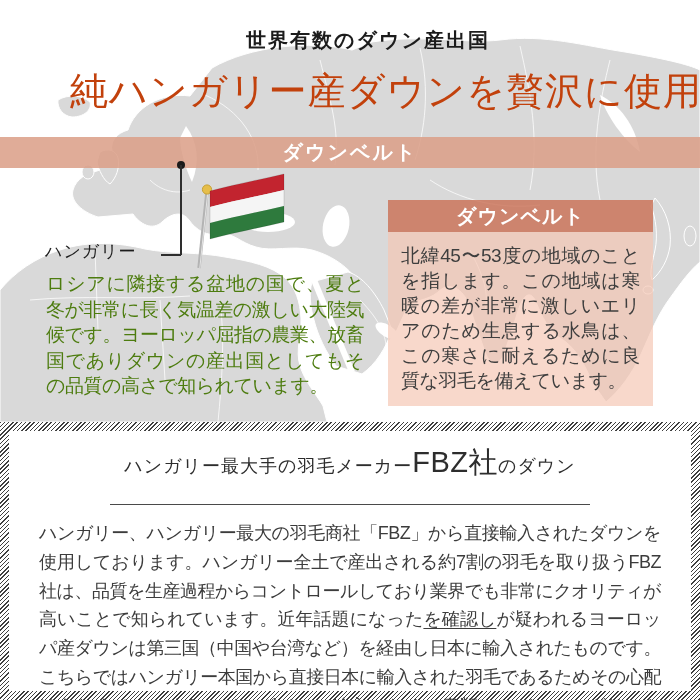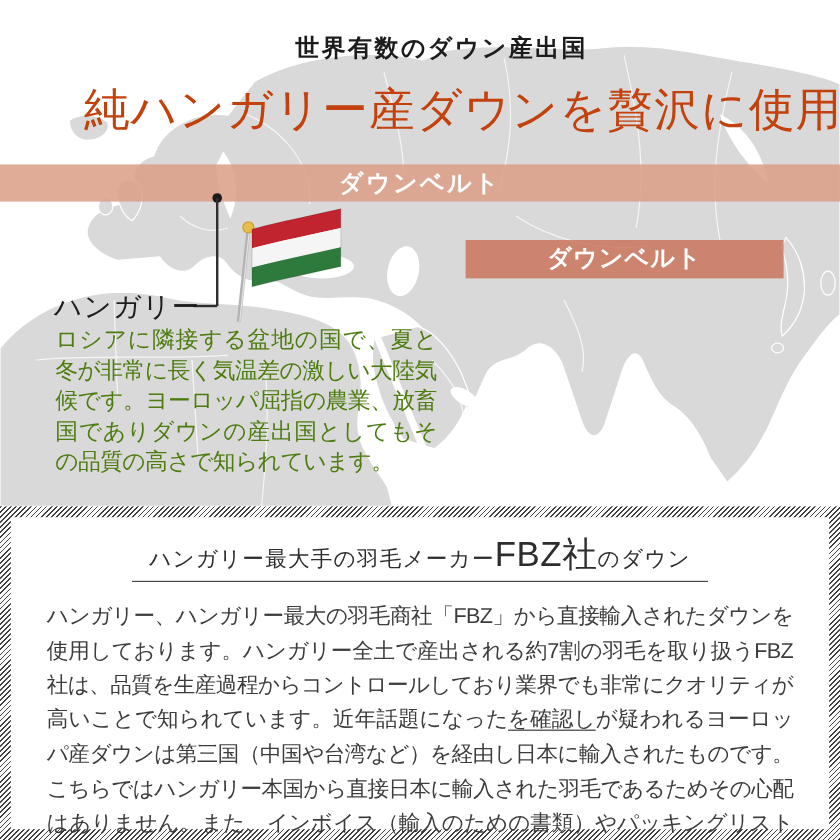--- a/index.html
+++ b/index.html
@@ -34,21 +34,21 @@
   .marker-dot {
     position:absolute; left:177px; top:161px; width:8px; height:8px;
     border-radius:50%; background:#1b1b1b;
   }
   .connector-v { position:absolute; left:180px; top:165px; width:1.5px; height:90px; background:#2e2e2e; }
   .connector-h { position:absolute; left:161px; top:254px; width:20px; height:1.5px; background:#2e2e2e; }
 
   .country-label {
     position:absolute; left:45px; top:240px;
     font-family:"Liberation Serif","DejaVu Serif",serif;
-    font-size:23px; letter-spacing:1px; color:#1c1c1c;
+    font-size:17px; letter-spacing:1px; color:#1c1c1c;
   }
   .country-desc {
     position:absolute; left:46px; top:271px; width:318px;
     font-size:19px; line-height:25.5px; color:#4d7c0f; letter-spacing:-0.5px;
     text-align:justify;
   }
   .flag-svg { position:absolute; left:186px; top:168px; }
 
   .beltbox { position:absolute; left:388px; top:200px; width:265px; }
   .beltbox-header {
@@ -66,21 +66,21 @@
   .fbz {
     position:absolute; left:0; top:422px; width:700px; height:278px;
     background:repeating-linear-gradient(135deg,
       var(--hatch,#3f3f3f) 0px, var(--hatch,#3f3f3f) 1px,
       #ffffff 1px, #ffffff 3px);
     padding:9px;
   }
   .fbz-inner { width:100%; height:100%; background:#fff; padding-top:12px; }
   .fbz-title { text-align:center; color:#2d2d2d; }
   .fbz-title .wrap {
-    display:inline-block; border-bottom:1.5px solid #4a4a4a; padding:0 14px 1px;
+    display:inline-block; border-bottom:1.5px solid #4a4a4a; padding:0 14px 21px;
   }
   .t-sm { font-size:18px; letter-spacing:1px; }
   .t-lg { font-size:29px; letter-spacing:0.5px; }
   .fbz-body {
     margin:14px 30px 0; font-size:18px; line-height:28.8px; color:#3c3c3c;
     letter-spacing:-0.5px; text-align:justify;
   }
   .fbz-body u { text-underline-offset:3px; }
 </style>
 </head>
@@ -161,20 +161,21 @@
 
     <div class="marker-dot"></div>
     <div class="connector-v"></div>
     <div class="connector-h"></div>
 
     <div class="country-label">ハンガリー</div>
     <p class="country-desc">ロシアに隣接する盆地の国で、夏と冬が非常に長く気温差の激しい大陸気候です。ヨーロッパ屈指の農業、放畜国でありダウンの産出国としてもその品質の高さで知られています。</p>
 
     <div class="beltbox">
       <div class="beltbox-header">ダウンベルト</div>
+      <div class="beltbox-body">北緯45〜53度の地域のことを指します。この地域は寒暖の差が非常に激しいエリアのため生息する水鳥は、この寒さに耐えるために良質な羽毛を備えています。</div>
     </div>
   </section>
 
   <section class="fbz">
     <div class="fbz-inner">
       <div class="fbz-title">
         <span class="wrap"><span class="t-sm">ハンガリー最大手の羽毛メーカー</span><span class="t-lg">FBZ社</span><span class="t-sm">のダウン</span></span>
       </div>
       <p class="fbz-body"><span>ハンガリー、ハンガリー最大の羽毛商社「FBZ」から直接輸入されたダウンを使用しております。ハンガリー全土で産出される約7割の羽毛を取り扱うFBZ社は、品質を生産過程からコントロールしており業界でも非常にクオリティが高いことで知られています。近年話題になった</span><u>を確認し</u><span>が疑われるヨーロッパ産ダウンは第三国（中国や台湾など）を経由し日本に輸入されたものです。こちらではハンガリー本国から直接日本に輸入された羽毛であるためその心配はありません。また、インボイス（輸入のための書類）やパッキングリスト（梱包明細書）を確認し、流通経路が明確にされた</span></p>
     </div>

